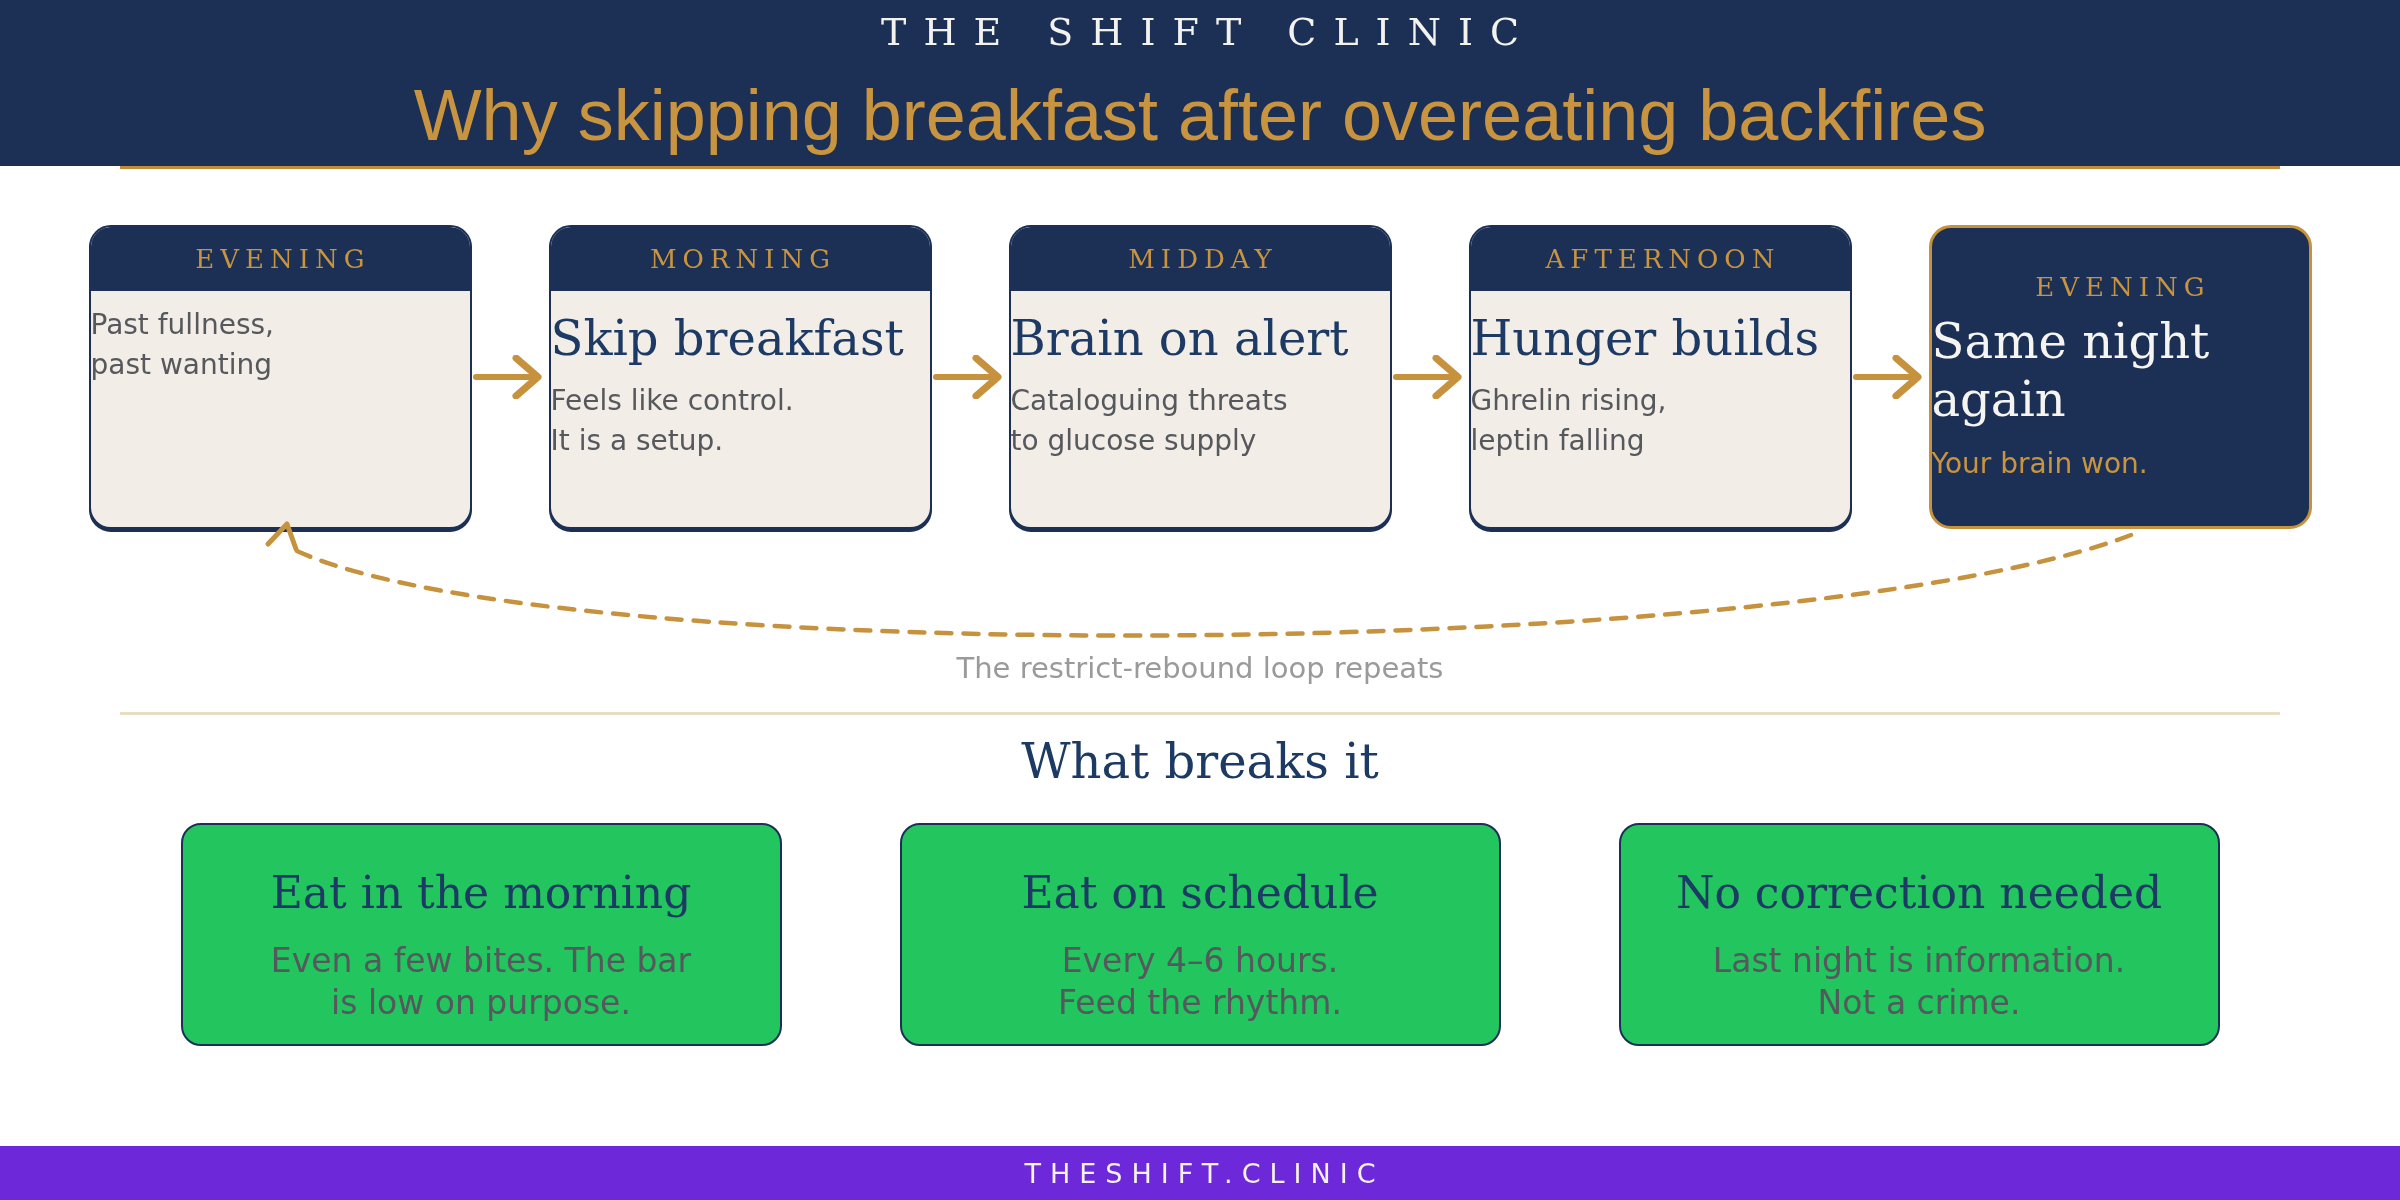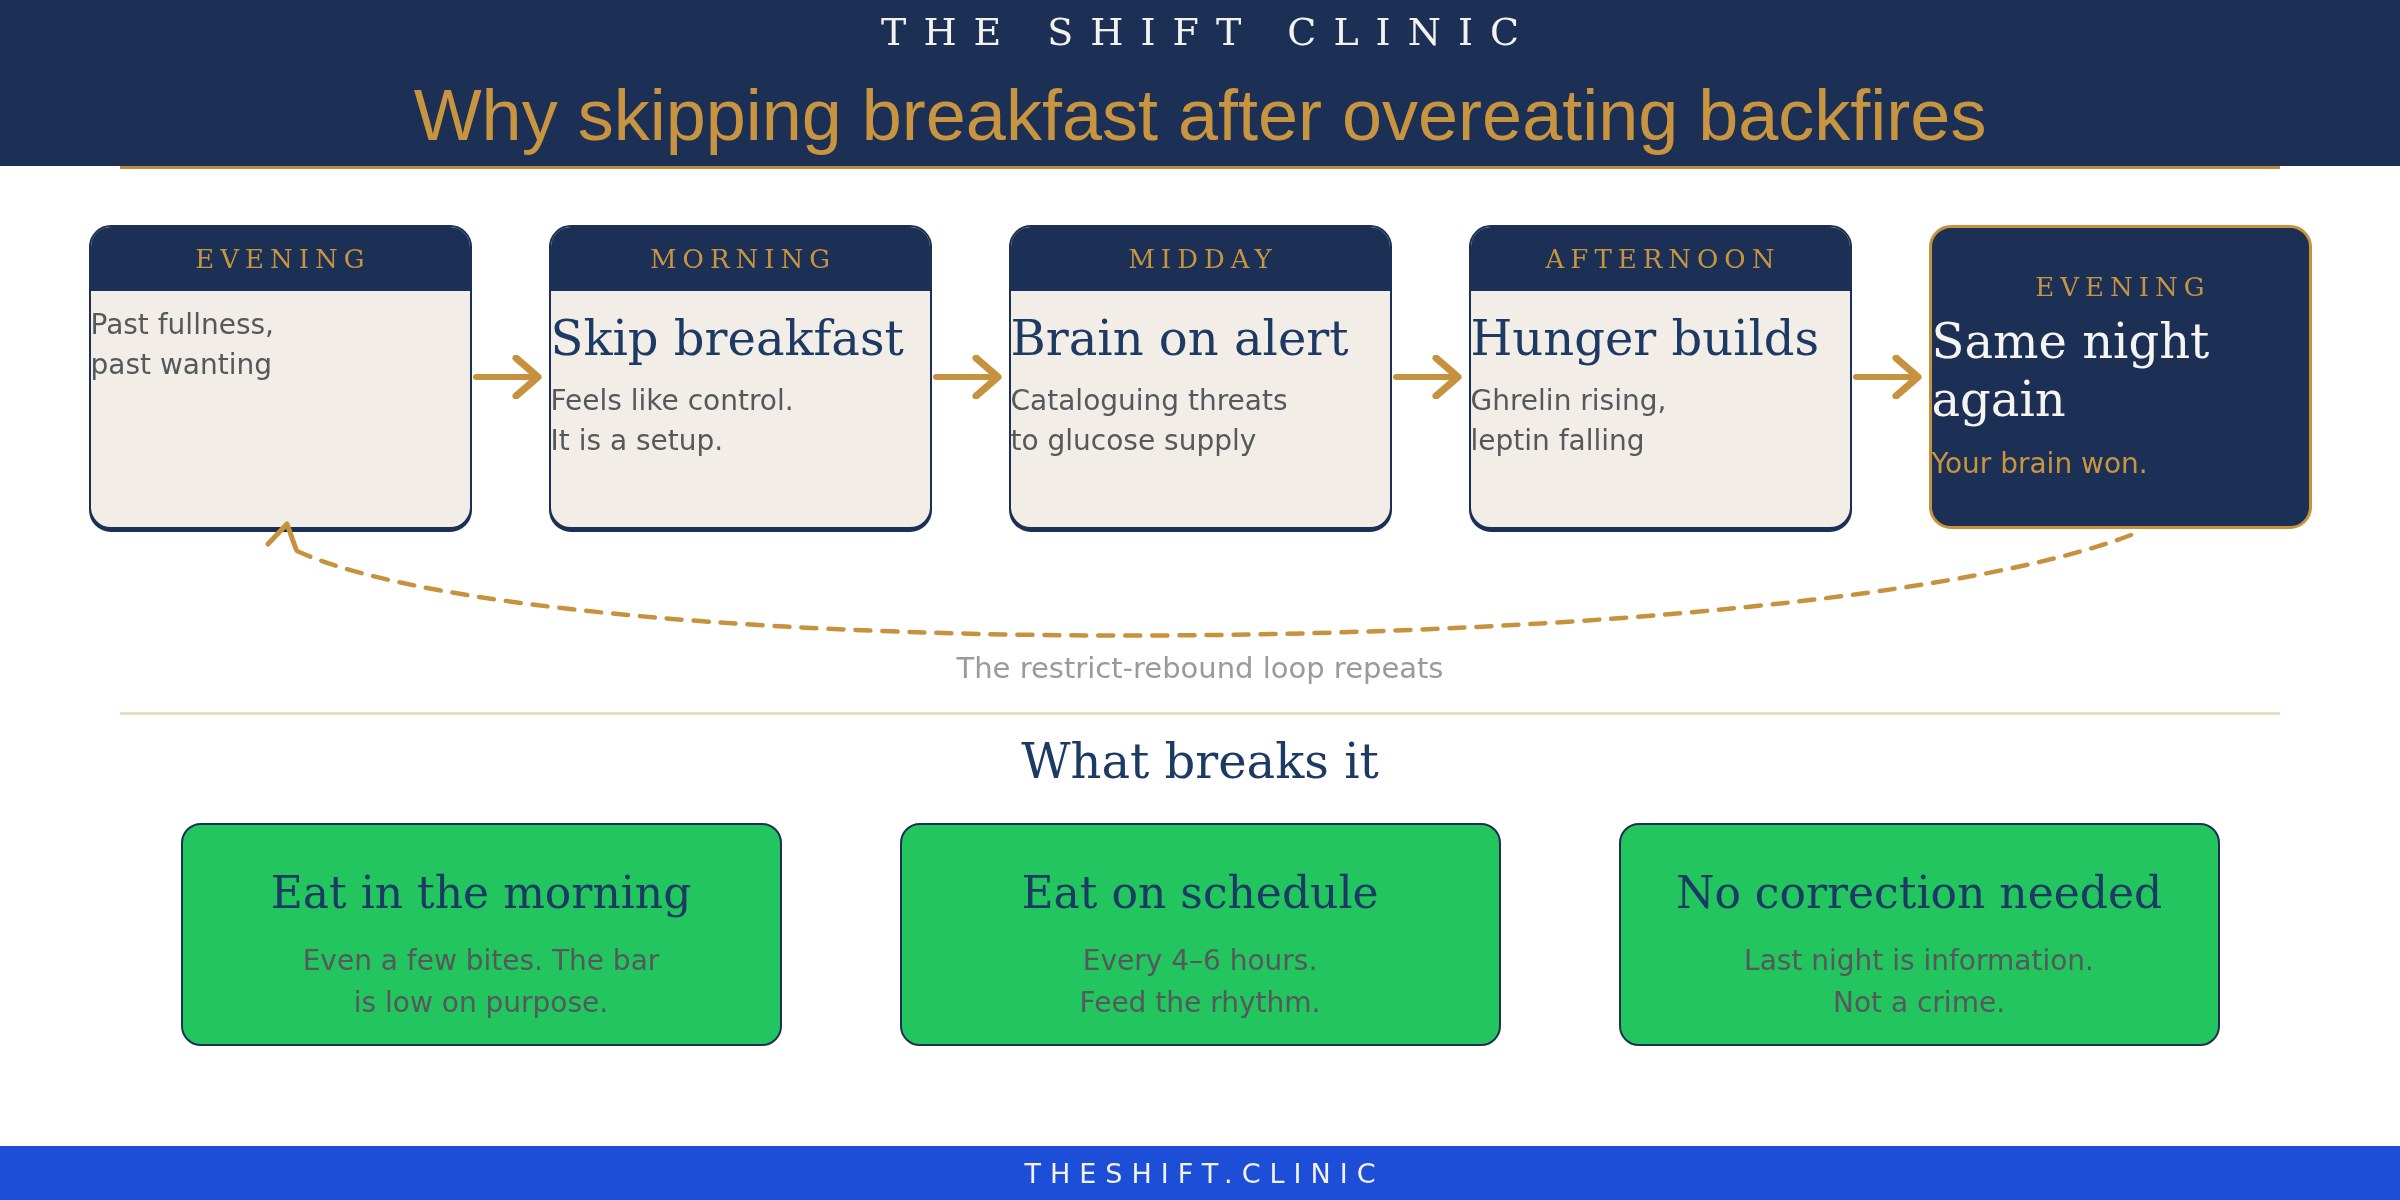--- a/index.html
+++ b/index.html
@@ -68,25 +68,25 @@
     display:flex;justify-content:center;gap:118px;margin-top:34px;
   }
   .break-card{
     box-sizing:border-box;width:601px;height:223px;background:#22c55e;
     border:2px solid #1b3054;border-radius:20px;text-align:center;
   }
   .break-title{
     font-family:"DejaVu Serif", serif;font-size:44px;color:#1c3a63;margin-top:42px;
   }
   .break-body{
-    font-size:28px;line-height:42px;color:#55585c;margin-top:22px;white-space:pre-line;
+    font-size:33px;line-height:42px;color:#55585c;margin-top:22px;white-space:pre-line;
   }
   
   .footer{
-    position:absolute;bottom:0;left:0;width:100%;height:54px;background:#1d4ed8;
+    position:absolute;bottom:0;left:0;width:100%;height:54px;background:#6d28d9;
     display:flex;align-items:center;justify-content:center;
   }
   .footer-site{
     color:#f4f2ee;font-size:27px;letter-spacing:9px;text-indent:9px;
   }
 </style>
 </head>
 <body>
 
 <div class="header">

